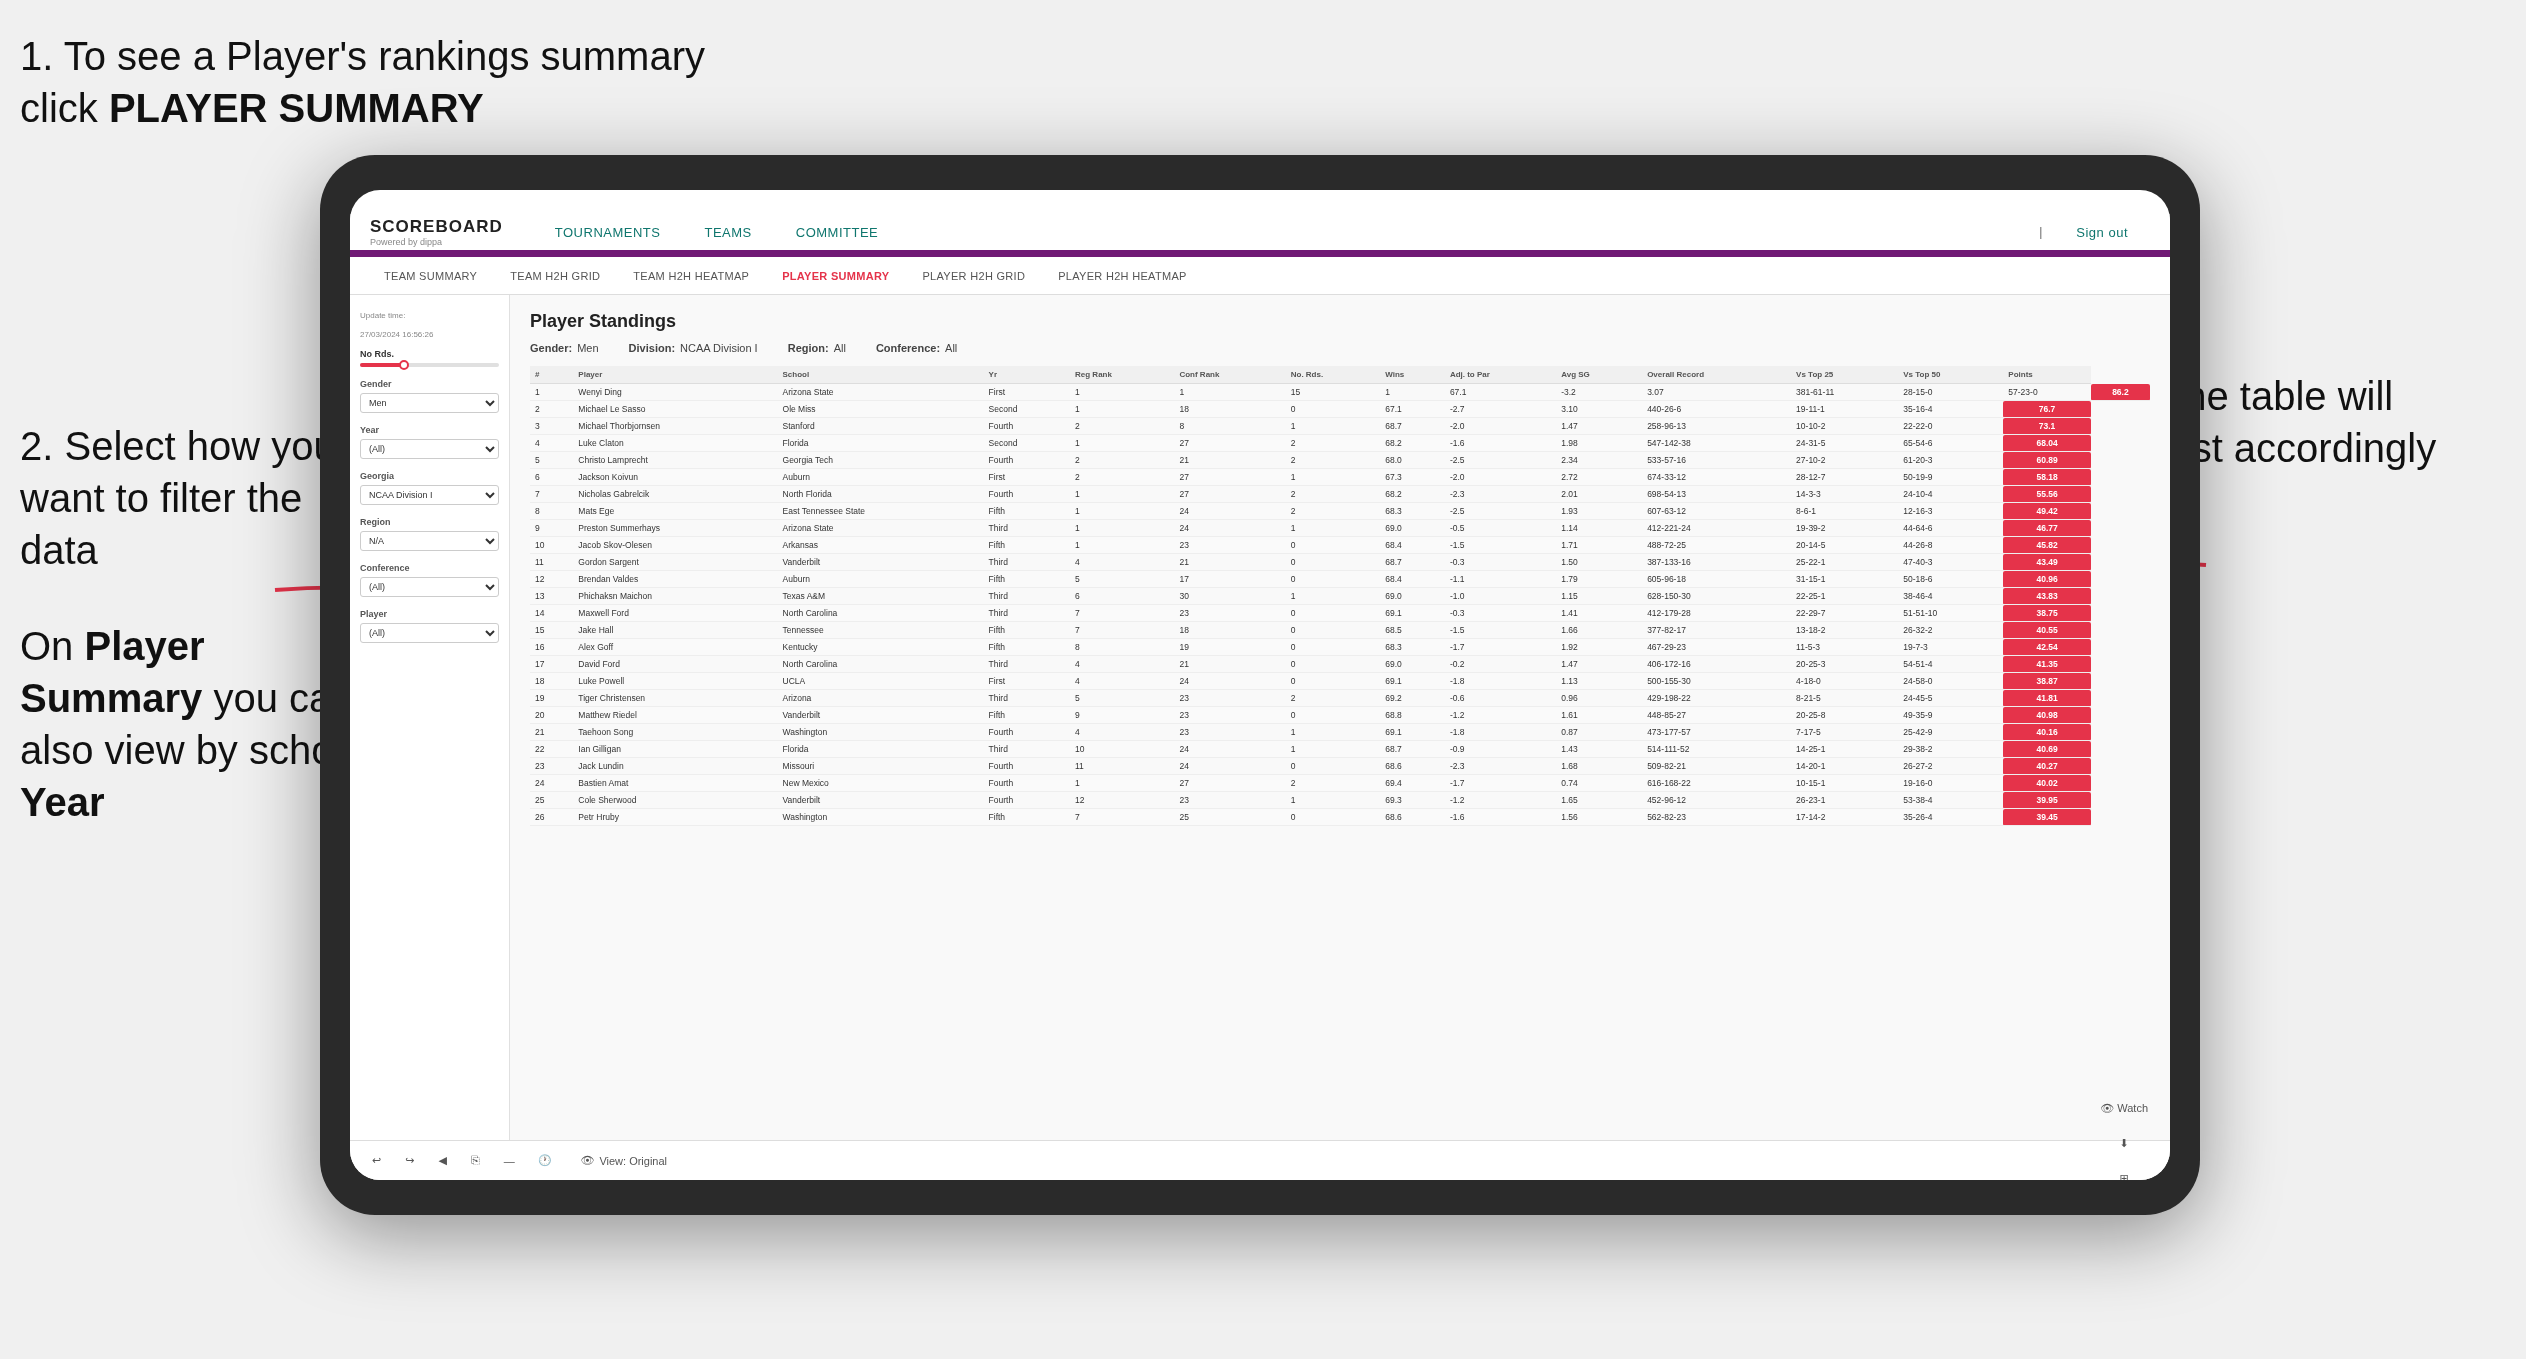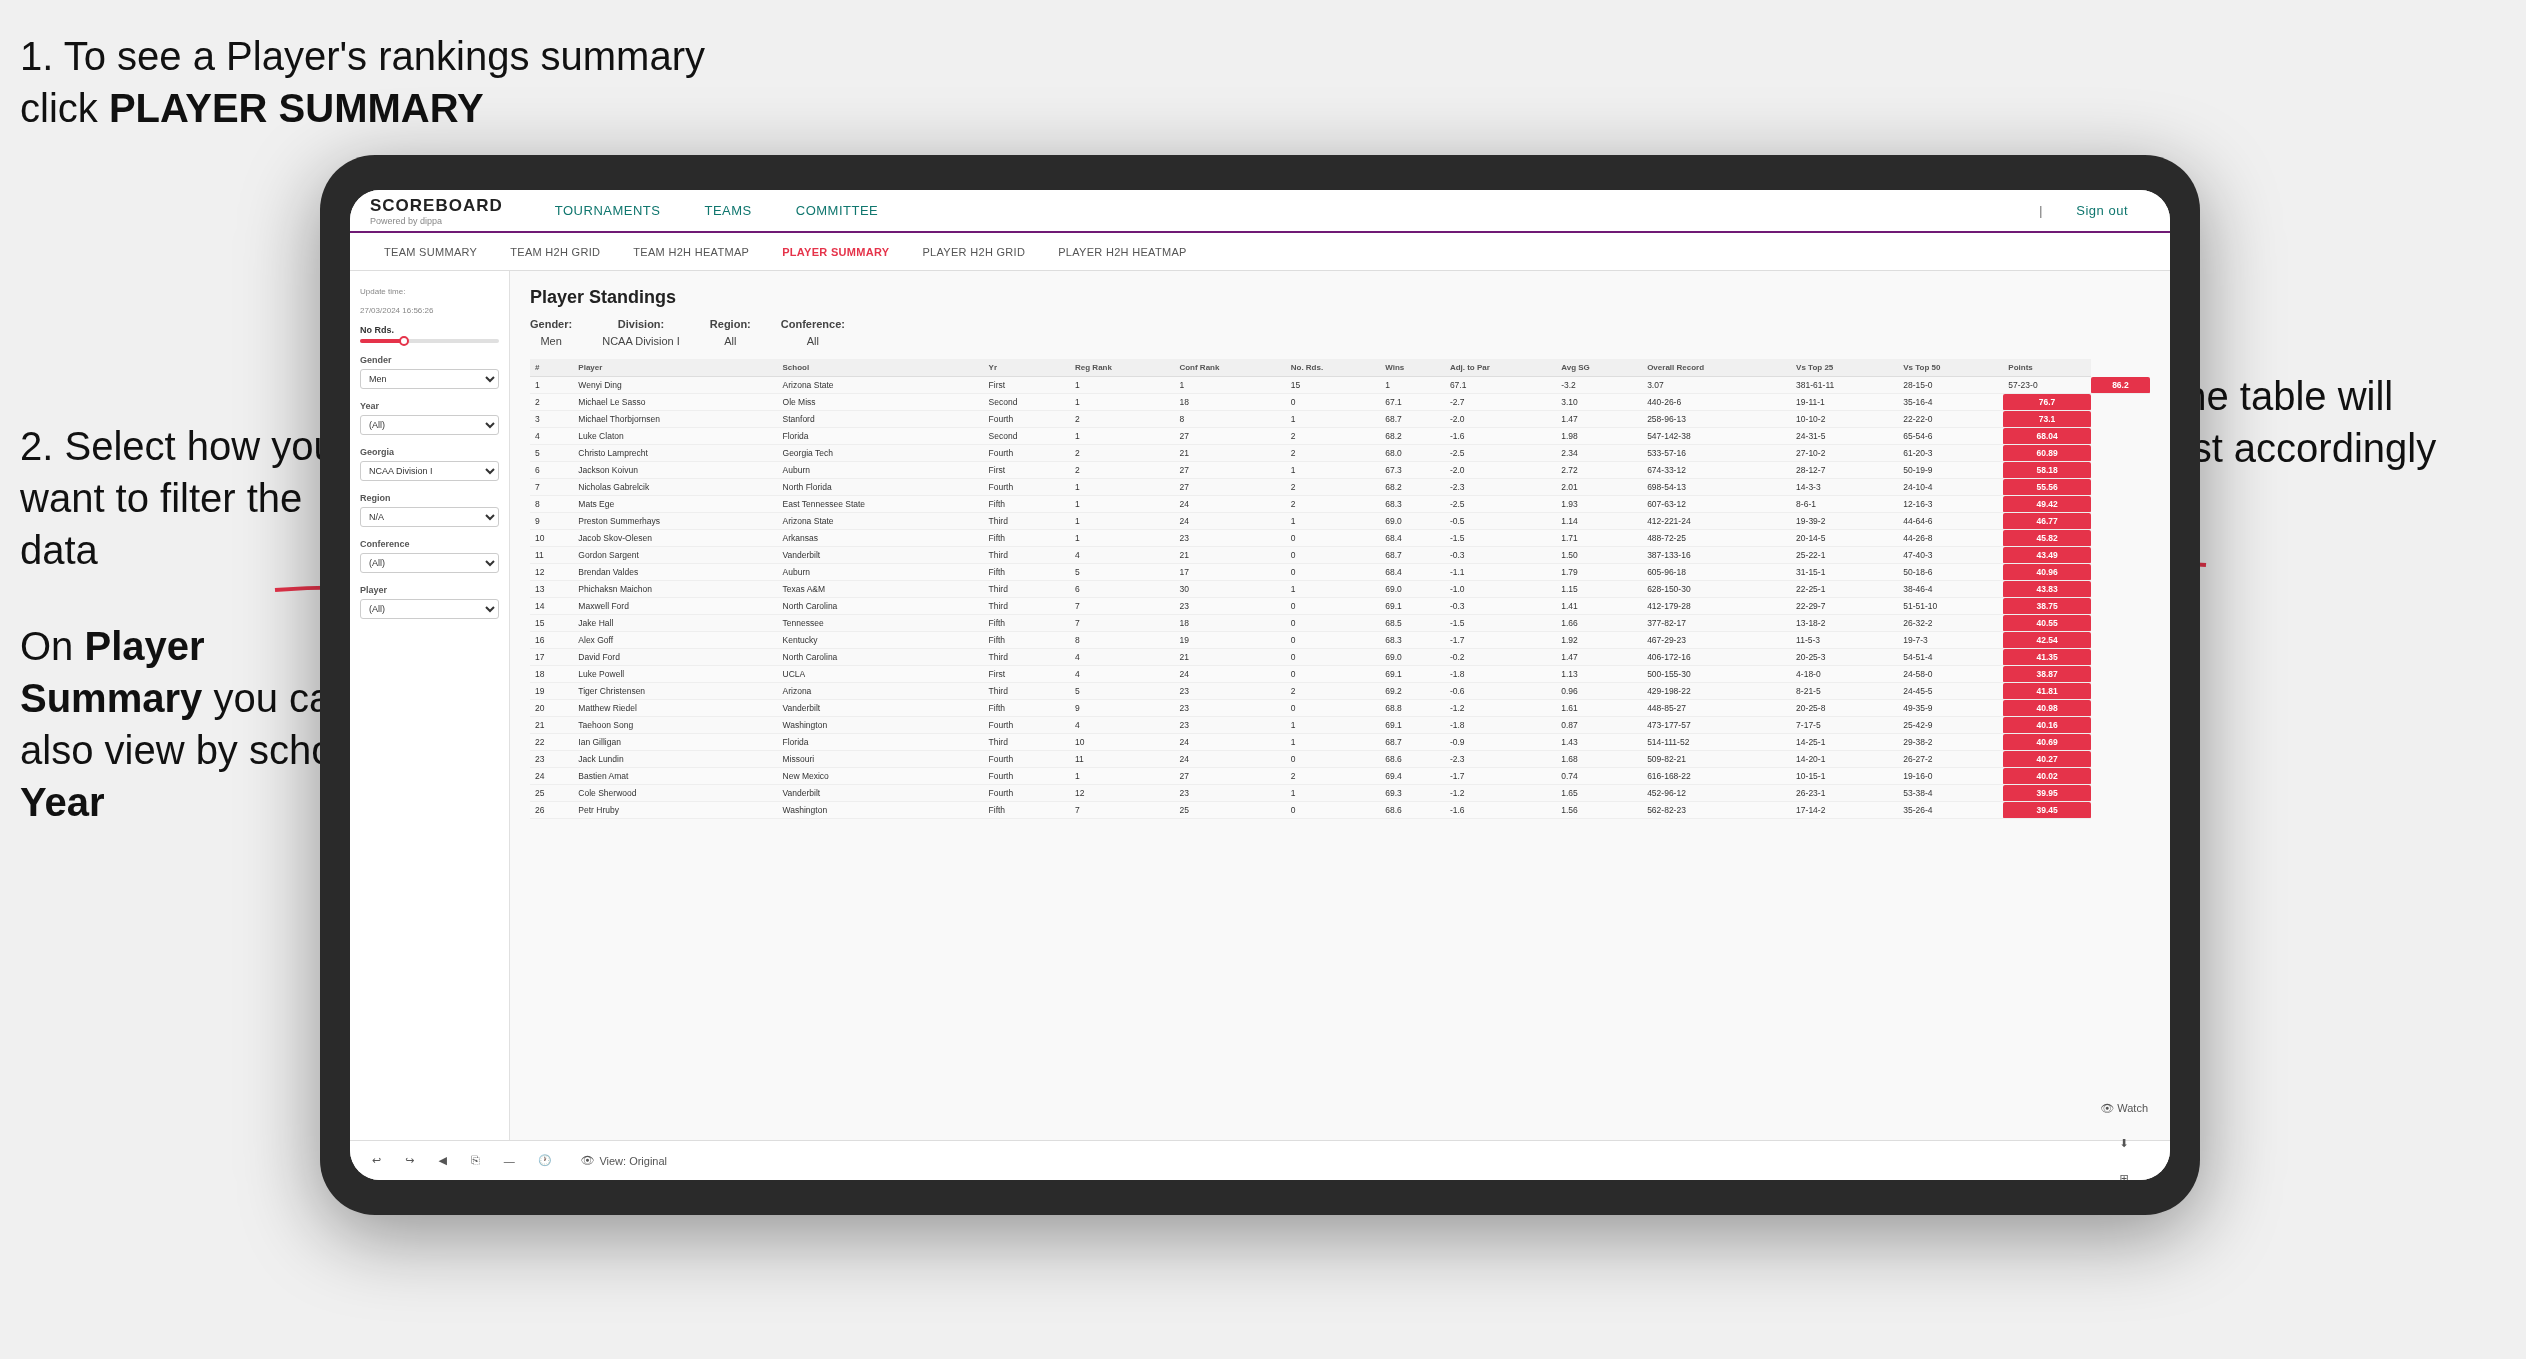--- a/index.html
+++ b/index.html
@@ -71,23 +71,24 @@
       display: flex;
       flex-direction: column;
     }
 
     
     .nav-bar {
       display: flex;
       align-items: center;
       height: 43px;
       background: #fff;
-      border-bottom: 2px solid #701a75;
+      border-bottom: 7px solid #701a75;
       padding: 0 20px;
       flex-shrink: 0;
+      margin-top: 24px;
     }
 
     .logo-area {
       display: flex;
       flex-direction: column;
       margin-right: 30px;
     }
 
     .logo-scoreboard {
       font-size: 17px;
@@ -255,21 +256,21 @@
 
     .filter-row {
       display: flex;
       gap: 30px;
       font-size: 11px;
       color: #444;
       margin-bottom: 12px;
       align-items: center;
     }
 
-    .filter-item { display: flex; align-items: center; gap: 5px; flex-direction: column; }
+    .filter-item { display: flex; align-items: center; gap: 5px; }
     .filter-label { font-weight: 600; }
 
     .data-table {
       width: 100%;
       border-collapse: collapse;
       font-size: 9px;
     }
 
     .data-table th {
       background: #f0f0f0;

